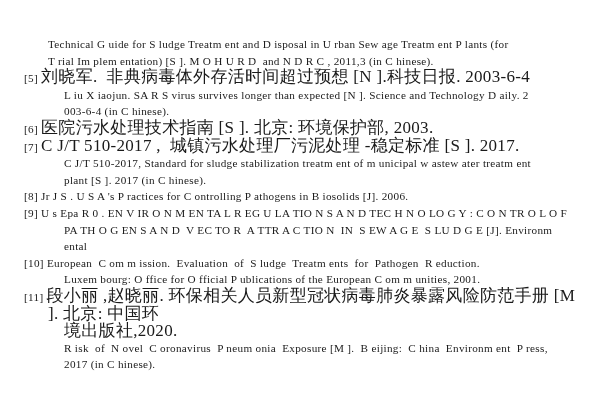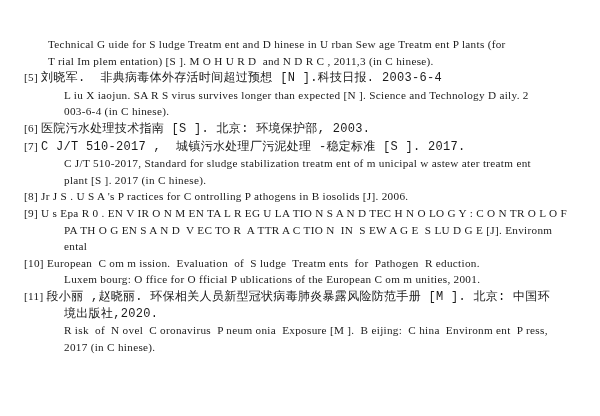--- a/index.html
+++ b/index.html
@@ -41,38 +41,38 @@
     padding-left: 40px;
   }
   .indent-hang {
     padding-left: 24px;
     text-indent: -24px;
   }
   .cont {
     padding-left: 40px;
   }
   .cjk {
-    font-family: Liberation Mono, monospace;
-    font-size: 12px;
+    font-family: Liberation Serif, serif;
+    font-size: 17px;
   }
   .top-cont {
     display: block;
     font-size: 11.2px;
     line-height: 16.6px;
     letter-spacing: 0.3px;
     padding-left: 24px;
   }
 </style>
 </head>
 <body>
 
 <div class="page">
 
   <div class="top-cont">
-    <span class="ref-line">Technical G uide for S ludge Treatm ent and D hinese in U rban Sew age Treatm ent P lants (for</span>
+    <span class="ref-line">Technical G uide for S ludge Treatm ent and D isposal in U rban Sew age Treatm ent P lants (for</span>
     <span class="ref-line">T rial Im plem entation) [S ]. M O H U R D  and N D R C , 2011,3 (in C hinese).</span>
   </div>
 
   <div class="ref-list">
 
     <div class="ref">
       <span class="ref-line indent-hang"><span>[5]</span> <span class="cjk">刘晓军.  非典病毒体外存活时间超过预想 [N ].科技日报. 2003-6-4</span></span>
       <span class="ref-line cont">L iu X iaojun. SA R S virus survives longer than expected [N ]. Science and Technology D aily. 2</span>
       <span class="ref-line cont">003-6-4 (in C hinese).</span>
     </div>

